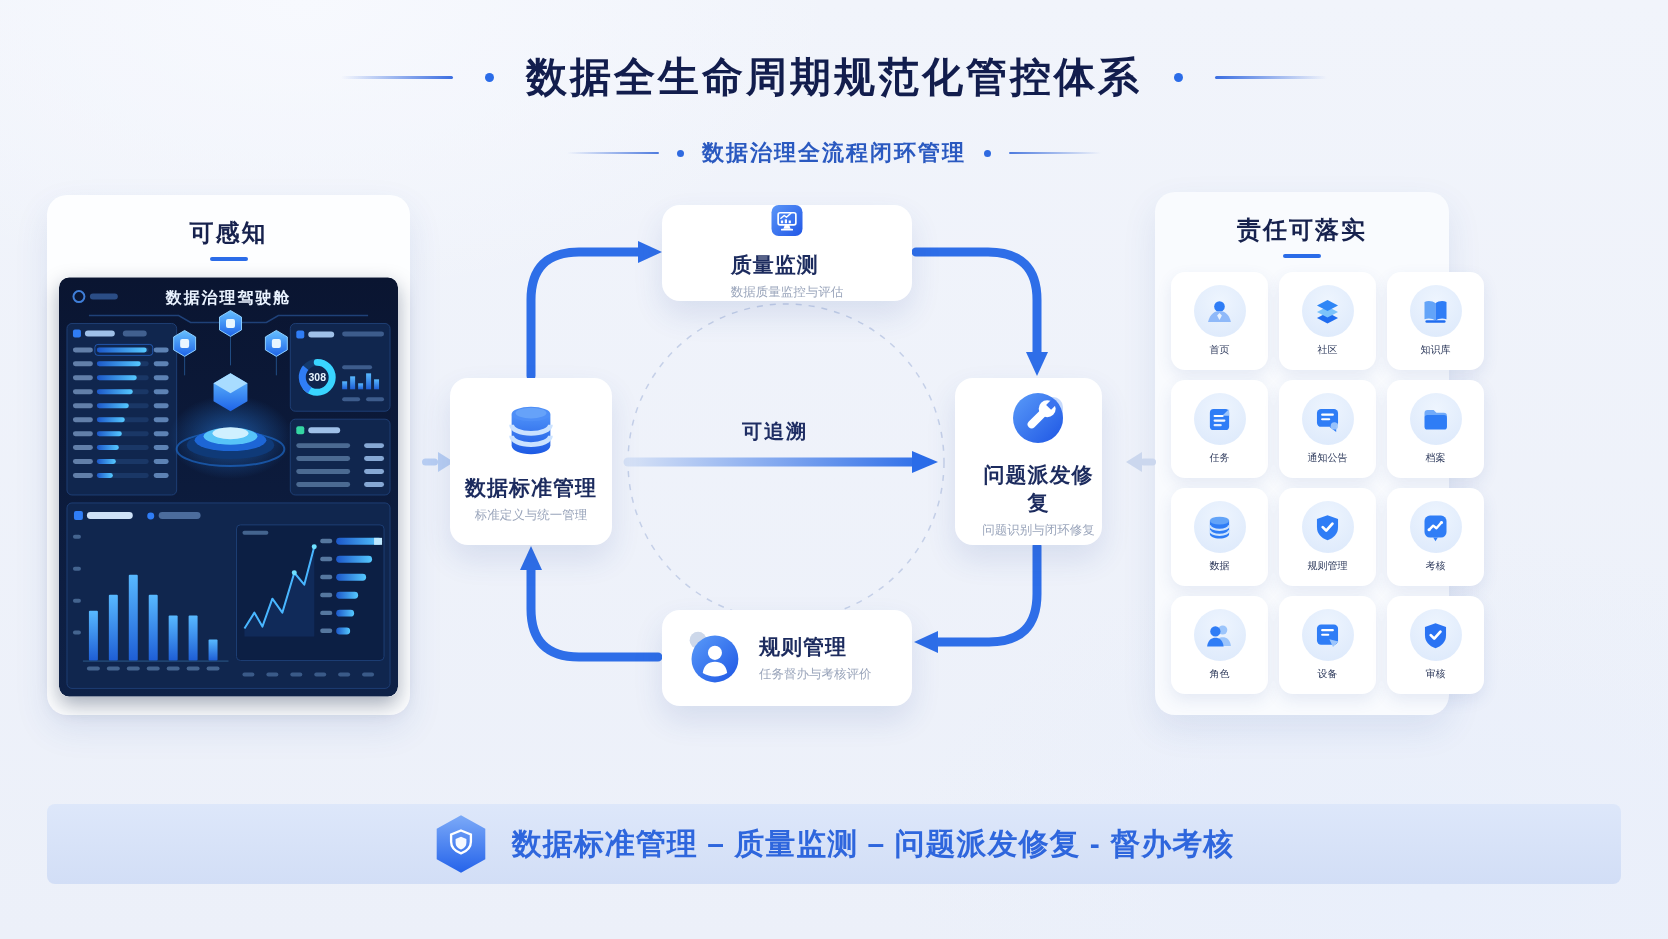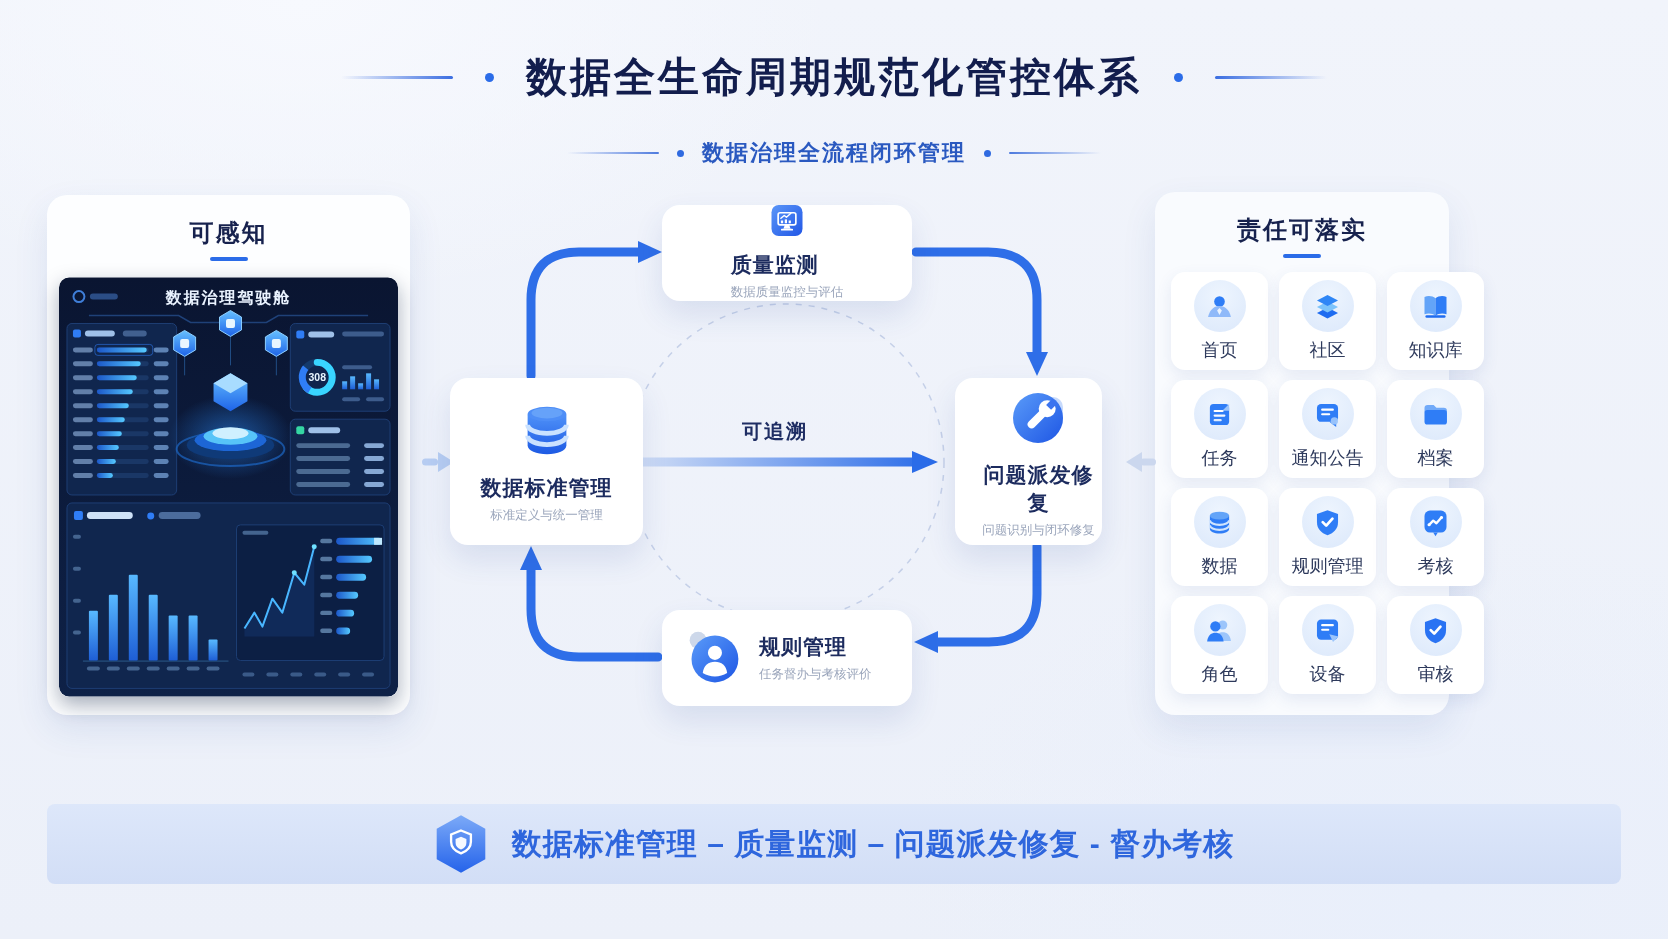--- a/index.html
+++ b/index.html
@@ -27,29 +27,29 @@
   .card-right{left:1155px;top:192px;width:294px;height:523px;background:#f9fbfe;}
   .panel-title{font-size:24px;font-weight:800;color:#17224e;text-align:center;margin-top:22px;letter-spacing:2px;}
   .panel-underline{width:38px;height:4px;background:#2b6ce8;border-radius:2px;margin:8px auto 0;}
   .dash{display:block;margin:16px auto 0;width:339px;height:420px;border-radius:10px;box-shadow:0 8px 20px rgba(10,25,60,.35);}
   
   .rp-grid{position:absolute;left:16px;top:80px;width:313px;display:grid;grid-template-columns:repeat(3,97px);gap:10px 11px;}
   .tile{height:98px;background:#fff;border-radius:14px;box-shadow:0 6px 16px rgba(50,80,160,.10);
     display:flex;flex-direction:column;align-items:center;justify-content:center;gap:6px;}
   .tile .ic{width:52px;height:52px;border-radius:50%;background:radial-gradient(circle at 50% 32%,#eef5fe,#dbe8fb);display:flex;align-items:center;justify-content:center;}
   .tile .ic svg{width:33px;height:33px;}
-  .tile .lbl{font-size:18px;color:#2e3a5c;}
+  .tile .lbl{font-size:10px;color:#2e3a5c;}
   
   .flow-svg{position:absolute;left:410px;top:170px;z-index:1;}
   .node{position:absolute;background:#fff;border-radius:18px;box-shadow:0 14px 30px rgba(44,76,160,.12);z-index:2;box-sizing:border-box;}
   .node.h{display:flex;align-items:center;gap:15px;padding:0 22px;}
   .node.v{display:flex;flex-direction:column;align-items:center;justify-content:center;text-align:center;}
   .node-top{left:662px;top:205px;width:250px;height:96px;flex-direction:column;}
   .node-bottom{left:662px;top:610px;width:250px;height:96px;}
-  .node-left{left:450px;top:378px;width:193px;height:167px;}
+  .node-left{left:450px;top:378px;width:162px;height:167px;}
   .node-right{left:955px;top:378px;width:147px;height:167px;padding-left:20px;}
   .node .t{font-size:21px;font-weight:700;color:#1c2b5e;letter-spacing:1px;}
   .node .s{font-size:12.5px;color:#9aa5bb;margin-top:5px;}
   .node.v .t{margin-top:12px;}
   .center-label{position:absolute;left:690px;top:418px;width:170px;text-align:center;z-index:2;
     font-size:20px;font-weight:700;color:#1e2d63;letter-spacing:2px;}
   
   .footer{position:absolute;left:47px;top:804px;width:1574px;height:80px;border-radius:8px;
     background:linear-gradient(180deg,#dde7fa,#d2def6);display:flex;align-items:center;justify-content:center;gap:24px;}
   .footer-text{font-size:30px;font-weight:800;color:#2e66dd;letter-spacing:1px;}

